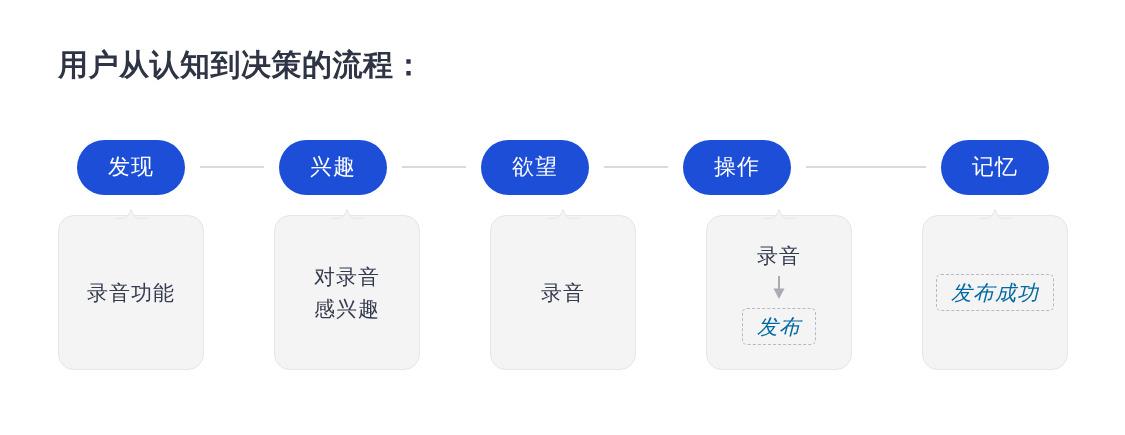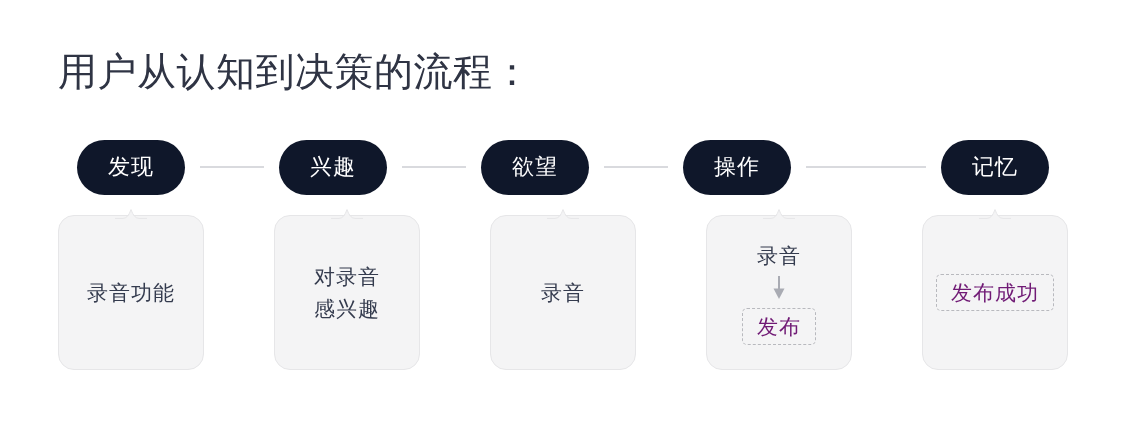--- a/index.html
+++ b/index.html
@@ -12,22 +12,22 @@
     height: 435px;
     font-family: "Liberation Sans", "DejaVu Sans", sans-serif;
     overflow: hidden;
     position: relative;
   }
 
   .page-title {
     position: absolute;
     left: 58px;
     top: 45px;
-    font-size: 39px;
-    font-weight: normal;
+    font-size: 30px;
+    font-weight: bold;
     color: #2f3444;
     letter-spacing: 0.5px;
     white-space: nowrap;
   }
 
   .flow {
     position: absolute;
     left: 58px;
     top: 138px;
     width: 1010px;
@@ -48,21 +48,21 @@
   .stage-cell {
     width: 146px;
     display: flex;
     align-items: center;
     justify-content: center;
     position: relative;
     height: 58px;
   }
 
   .pill {
-    background: #0f172a;
+    background: #1d4ed8;
     color: #ffffff;
     border-radius: 30px;
     height: 55px;
     min-width: 108px;
     padding: 0 22px;
     box-sizing: border-box;
     display: flex;
     align-items: center;
     justify-content: center;
     font-size: 22px;
@@ -122,24 +122,25 @@
     color: #343b4e;
     line-height: 1.52;
     letter-spacing: 1px;
   }
 
   .dashed-box {
     border: 1px dashed #b8b9be;
     border-radius: 5px;
     padding: 5px 14px;
     font-size: 21px;
-    color: #701a75;
+    color: #0369a1;
     line-height: 1.2;
     letter-spacing: 1px;
     background: transparent;
+    font-style: italic;
   }
 
   .down-arrow {
     margin: 3px 0 4px 0;
     line-height: 1;
     display: block;
   }
 
   .card-stack {
     display: flex;

